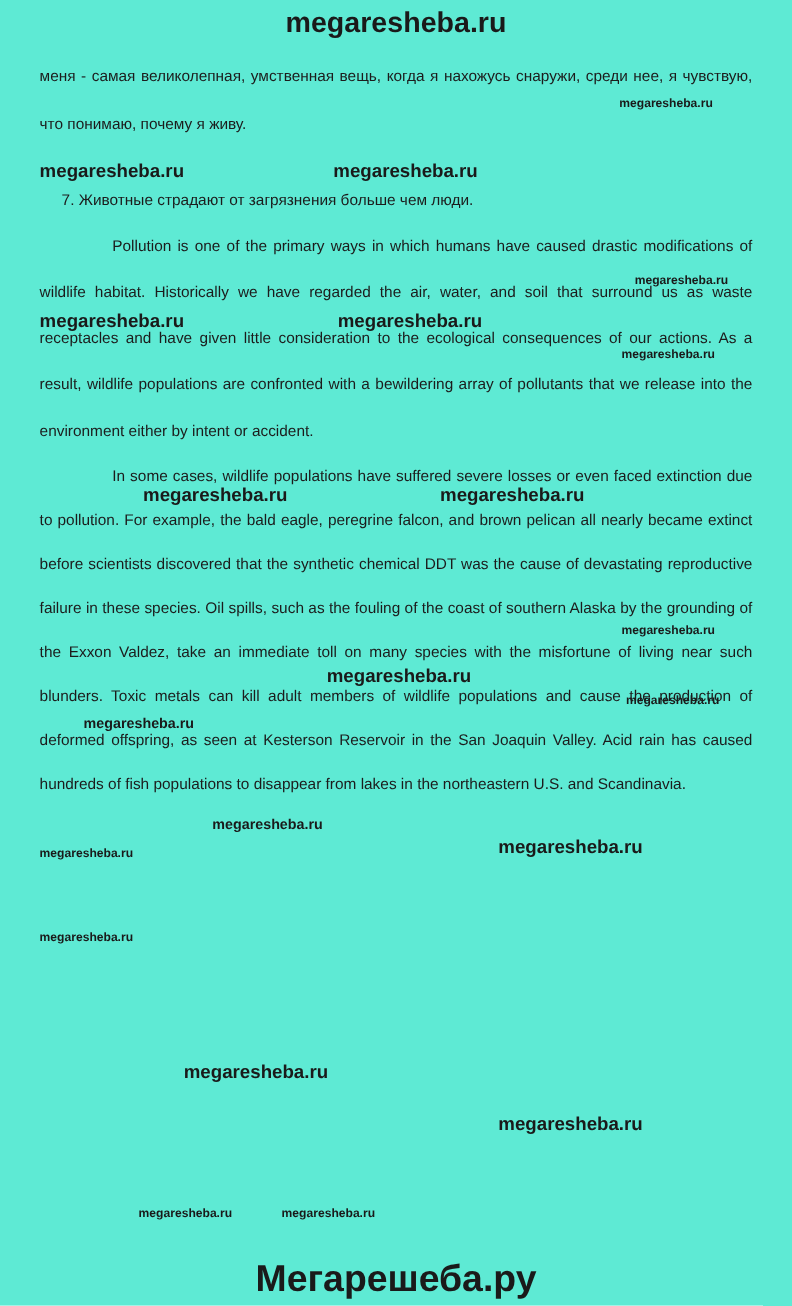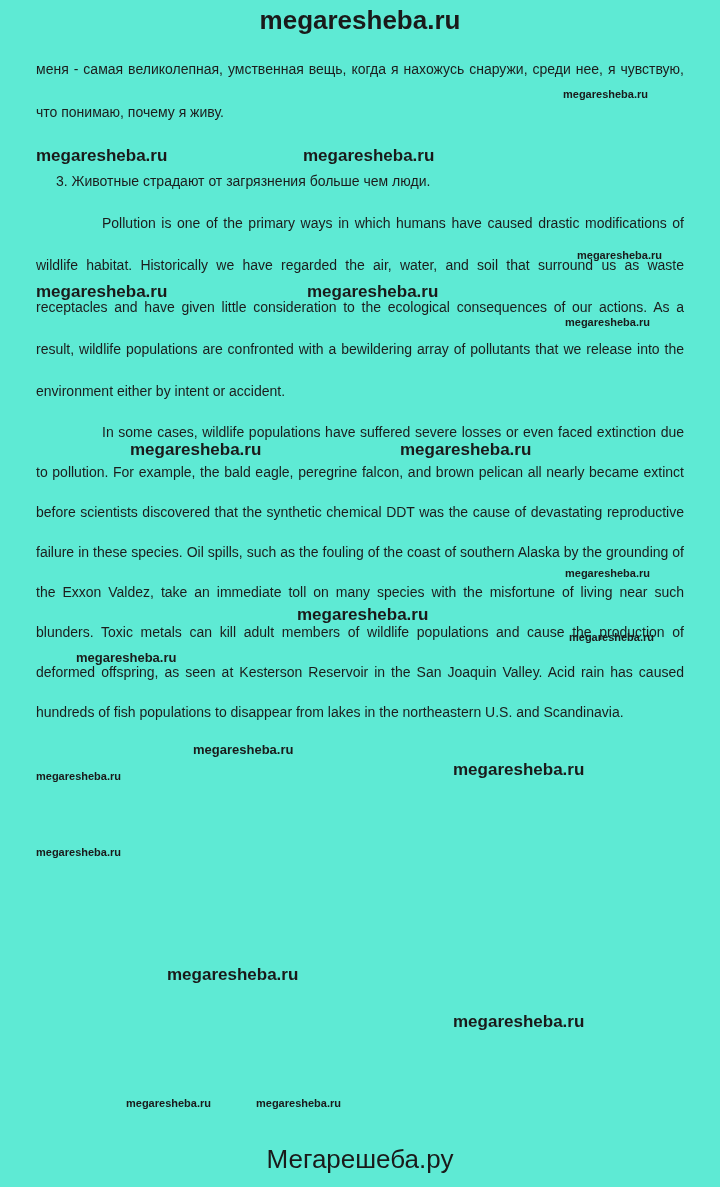--- a/index.html
+++ b/index.html
@@ -50,22 +50,22 @@
   .para1 { margin-top: 8px; }
   .para2 { margin-top: 0px; }
   .para3 { margin-top: 0px; line-height: 40px; }
   .footer-title {
     position: absolute;
     left: 0;
     top: 1144px;
     width: 720px;
     margin: 0;
     text-align: center;
-    font-size: 26px;
-    font-weight: normal;
+    font-size: 34px;
+    font-weight: bold;
     color: #1a1a1a;
   }
   
   .wm {
     position: absolute;
     font-weight: bold;
     white-space: nowrap;
     color: #1a1a1a;
     z-index: 5;
   }
@@ -75,21 +75,21 @@
 </style>
 </head>
 <body>
 
 <div class="page">
 
   <h1 class="header-title">megaresheba.ru</h1>
 
   <p class="body-text intro-ru">меня - самая великолепная, умственная вещь, когда я нахожусь снаружи, среди нее, я чувствую, что понимаю, почему я живу.</p>
 
-  <p class="body-text item-line">3.  Животные страдают от загрязнения больше чем люди.</p>
+  <p class="body-text item-line">7.  Животные страдают от загрязнения больше чем люди.</p>
 
 
   <p class="body-text para-indent para2">Pollution is one of the primary ways in which humans have caused drastic modifications of wildlife habitat. Historically we have regarded the air, water, and soil that surround us as waste receptacles and have given little consideration to the ecological consequences of our actions. As a result, wildlife populations are confronted with a bewildering array of pollutants that we release into the environment either by intent or accident.</p>
 
   <p class="body-text para-indent para3">In some cases, wildlife populations have suffered severe losses or even faced extinction due to pollution. For example, the bald eagle, peregrine falcon, and brown pelican all nearly became extinct before scientists discovered that the synthetic chemical DDT was the cause of devastating reproductive failure in these species. Oil spills, such as the fouling of the coast of southern Alaska by the grounding of the Exxon Valdez, take an immediate toll on many species with the misfortune of living near such blunders. Toxic metals can kill adult members of wildlife populations and cause the production of deformed offspring, as seen at Kesterson Reservoir in the San Joaquin Valley. Acid rain has caused hundreds of fish populations to disappear from lakes in the northeastern U.S. and Scandinavia.</p>
 
   <p class="footer-title">Мегарешеба.ру</p>
 
   <span class="wm wm-sm" style="top:88px;  left:563px;">megaresheba.ru</span>
   <span class="wm wm-lg" style="top:146px; left:36px;">megaresheba.ru</span>

